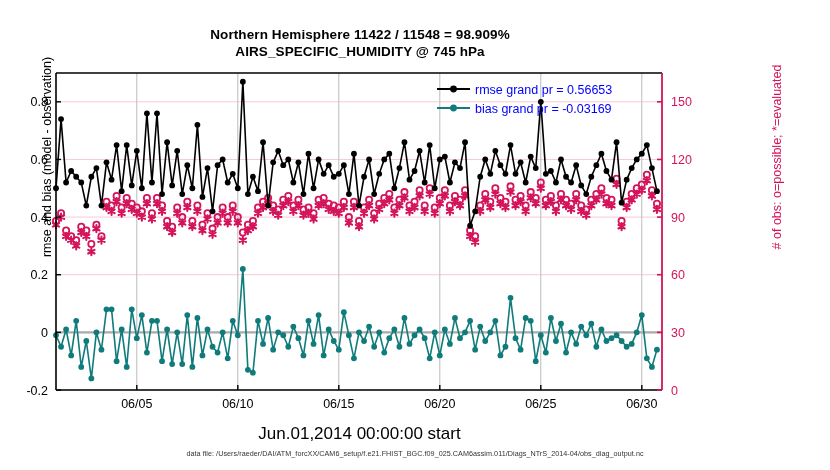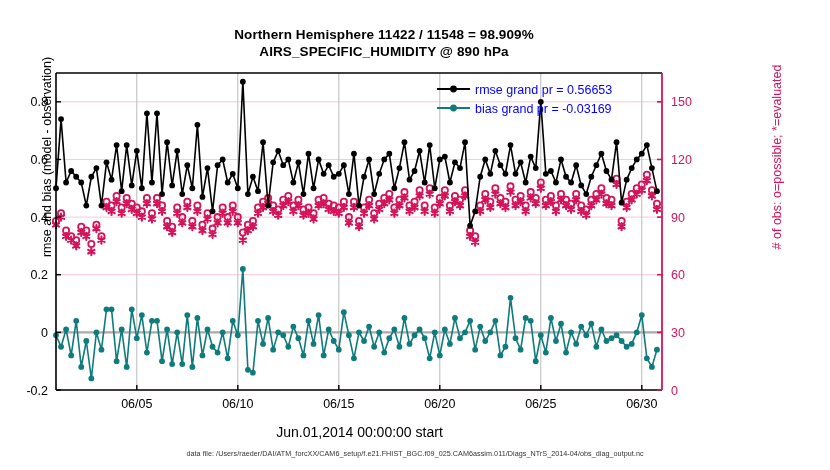--- a/index.html
+++ b/index.html
@@ -1,45 +1,45 @@
 <!DOCTYPE html>
 <html><head>
 <meta charset="utf-8">
 <style>
   html,body{margin:0;padding:0;background:#ffffff;}
   body{width:830px;height:470px;overflow:hidden;
        font-family:"Liberation Sans","DejaVu Sans",sans-serif;
        -webkit-font-smoothing:antialiased;}
   #root{position:relative;width:830px;height:470px;}
-  .title-block{position:absolute;left:0;top:26px;width:720px;text-align:center;margin-left:24px;}
+  .title-block{position:absolute;left:0;top:26px;width:720px;text-align:center;}
   .title-line{font-size:13.5px;font-weight:bold;color:#000;line-height:17px;letter-spacing:.1px;}
   .axis-label-left{position:absolute;left:-118px;top:150px;width:330px;
       transform:rotate(-90deg);transform-origin:center center;
       text-align:center;font-size:12.5px;color:#000;}
   .axis-label-right{position:absolute;left:612px;top:150px;width:330px;
       transform:rotate(-90deg);transform-origin:center center;
       text-align:center;font-size:12.5px;color:#D4145A;}
   .xaxis-label{position:absolute;left:56px;top:424px;width:607px;text-align:center;
-      font-size:14px;color:#000;}
+      font-size:17px;color:#000;}
   .footer{position:absolute;left:0;top:449px;width:830px;text-align:center;
       font-size:7.2px;color:#333;letter-spacing:.05px;}
   svg{position:absolute;left:0;top:0;}
   .tick-label-y{font-size:12.5px;fill:#000;font-family:"Liberation Sans",sans-serif;}
   .tick-label-y2{font-size:12.5px;fill:#D4145A;font-family:"Liberation Sans",sans-serif;}
   .tick-label-x{font-size:12.5px;fill:#000;font-family:"Liberation Sans",sans-serif;}
   .legend-text{font-size:12.5px;fill:#0000FF;font-family:"Liberation Sans",sans-serif;}
 </style>
 </head>
 <body>
 
 <div id="root">
 
   <div class="title-block">
     <div class="title-line">Northern Hemisphere 11422 / 11548 = 98.909%</div>
-    <div class="title-line">AIRS_SPECIFIC_HUMIDITY @ 890 hPa</div>
+    <div class="title-line">AIRS_SPECIFIC_HUMIDITY @ 745 hPa</div>
   </div>
 
   <div class="axis-label-left">rmse and bias (model - observation)</div>
   <div class="axis-label-right"># of obs: o=possible; *=evaluated</div>
   <div class="xaxis-label">Jun.01,2014 00:00:00 start</div>
   <div class="footer">data file: /Users/raeder/DAI/ATM_forcXX/CAM6_setup/f.e21.FHIST_BGC.f09_025.CAM6assim.011/Diags_NTrS_2014-04/obs_diag_output.nc</div>
 
   <svg id="chart-svg" width="830" height="470">
     <g id="grid-layer">
         <line x1="56" x2="662" y1="101.81818181818181" y2="101.81818181818181" stroke="#F7C9D6" stroke-width="1"></line>

